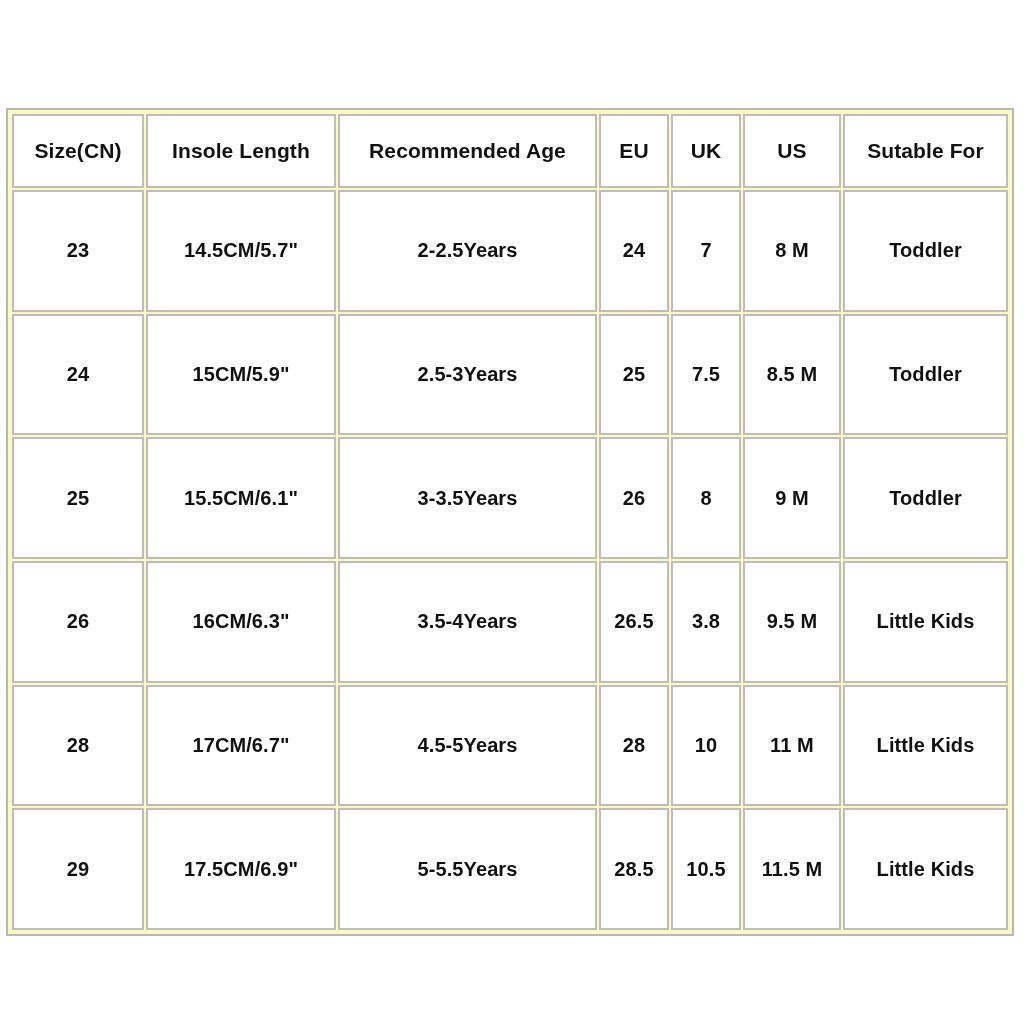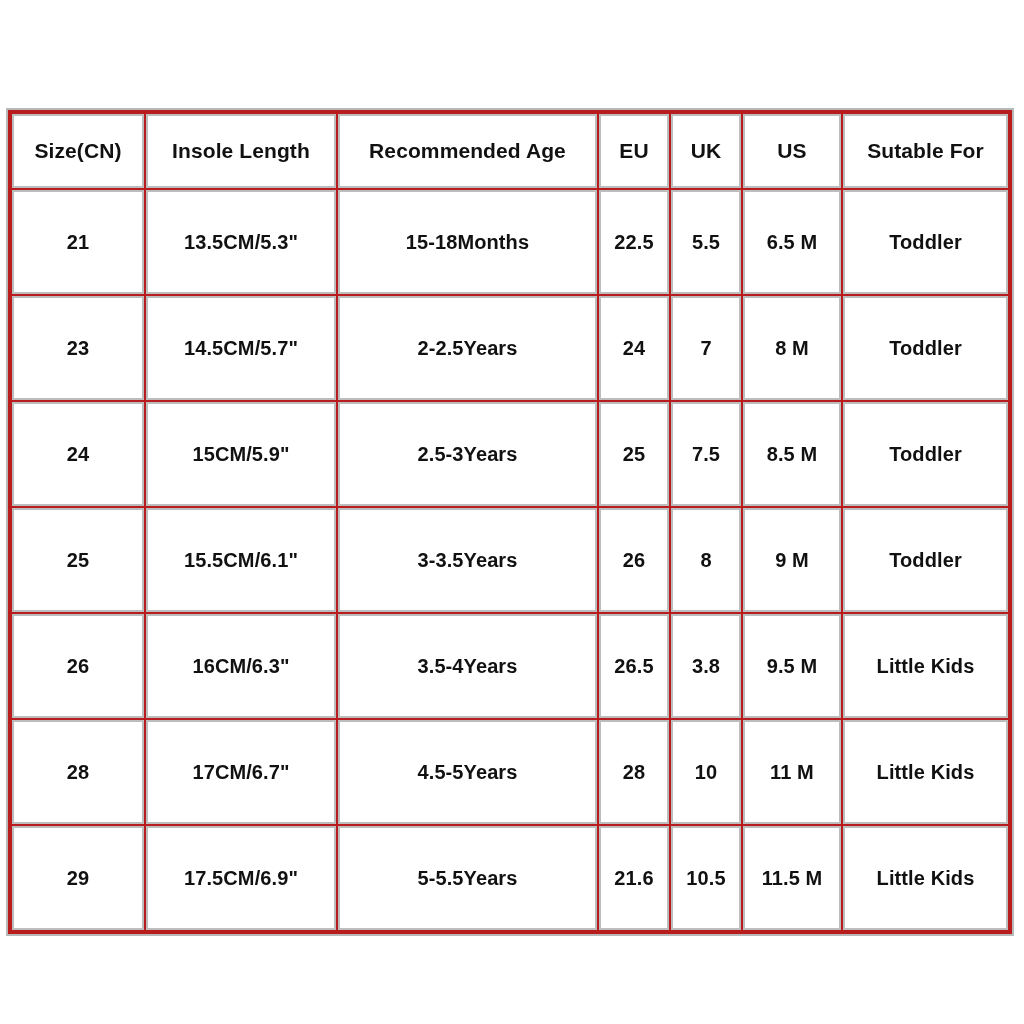--- a/index.html
+++ b/index.html
@@ -15,21 +15,21 @@
   }
 
   #size-chart-wrap {
     position: absolute;
     left: 6px;
     top: 108px;
     width: 1008px;
     height: 828px;
     box-sizing: border-box;
     border: 2px solid #b8b8b8;
-    background: #b91c1c;
+    background: #fef9c3;
     padding: 2px;
   }
 
   table.size-chart {
     width: 100%;
     height: 100%;
     border-collapse: separate;
     border-spacing: 2px;
     table-layout: fixed;
   }
@@ -84,29 +84,20 @@
           <th>Insole Length</th>
           <th>Recommended Age</th>
           <th>EU</th>
           <th>UK</th>
           <th>US</th>
           <th>Sutable For</th>
         </tr>
     </thead>
     <tbody id="table-body">
         <tr class="chart-row">
-          <td>21</td>
-          <td>13.5CM/5.3"</td>
-          <td>15-18Months</td>
-          <td>22.5</td>
-          <td>5.5</td>
-          <td>6.5 M</td>
-          <td>Toddler</td>
-        </tr>
-        <tr class="chart-row">
           <td>23</td>
           <td>14.5CM/5.7"</td>
           <td>2-2.5Years</td>
           <td>24</td>
           <td>7</td>
           <td>8 M</td>
           <td>Toddler</td>
         </tr>
         <tr class="chart-row">
           <td>24</td>
@@ -141,20 +132,20 @@
           <td>4.5-5Years</td>
           <td>28</td>
           <td>10</td>
           <td>11 M</td>
           <td>Little Kids</td>
         </tr>
         <tr class="chart-row">
           <td>29</td>
           <td>17.5CM/6.9"</td>
           <td>5-5.5Years</td>
-          <td>21.6</td>
+          <td>28.5</td>
           <td>10.5</td>
           <td>11.5 M</td>
           <td>Little Kids</td>
         </tr>
       </tbody>
   </table>
 </div>
 
 </body></html>

